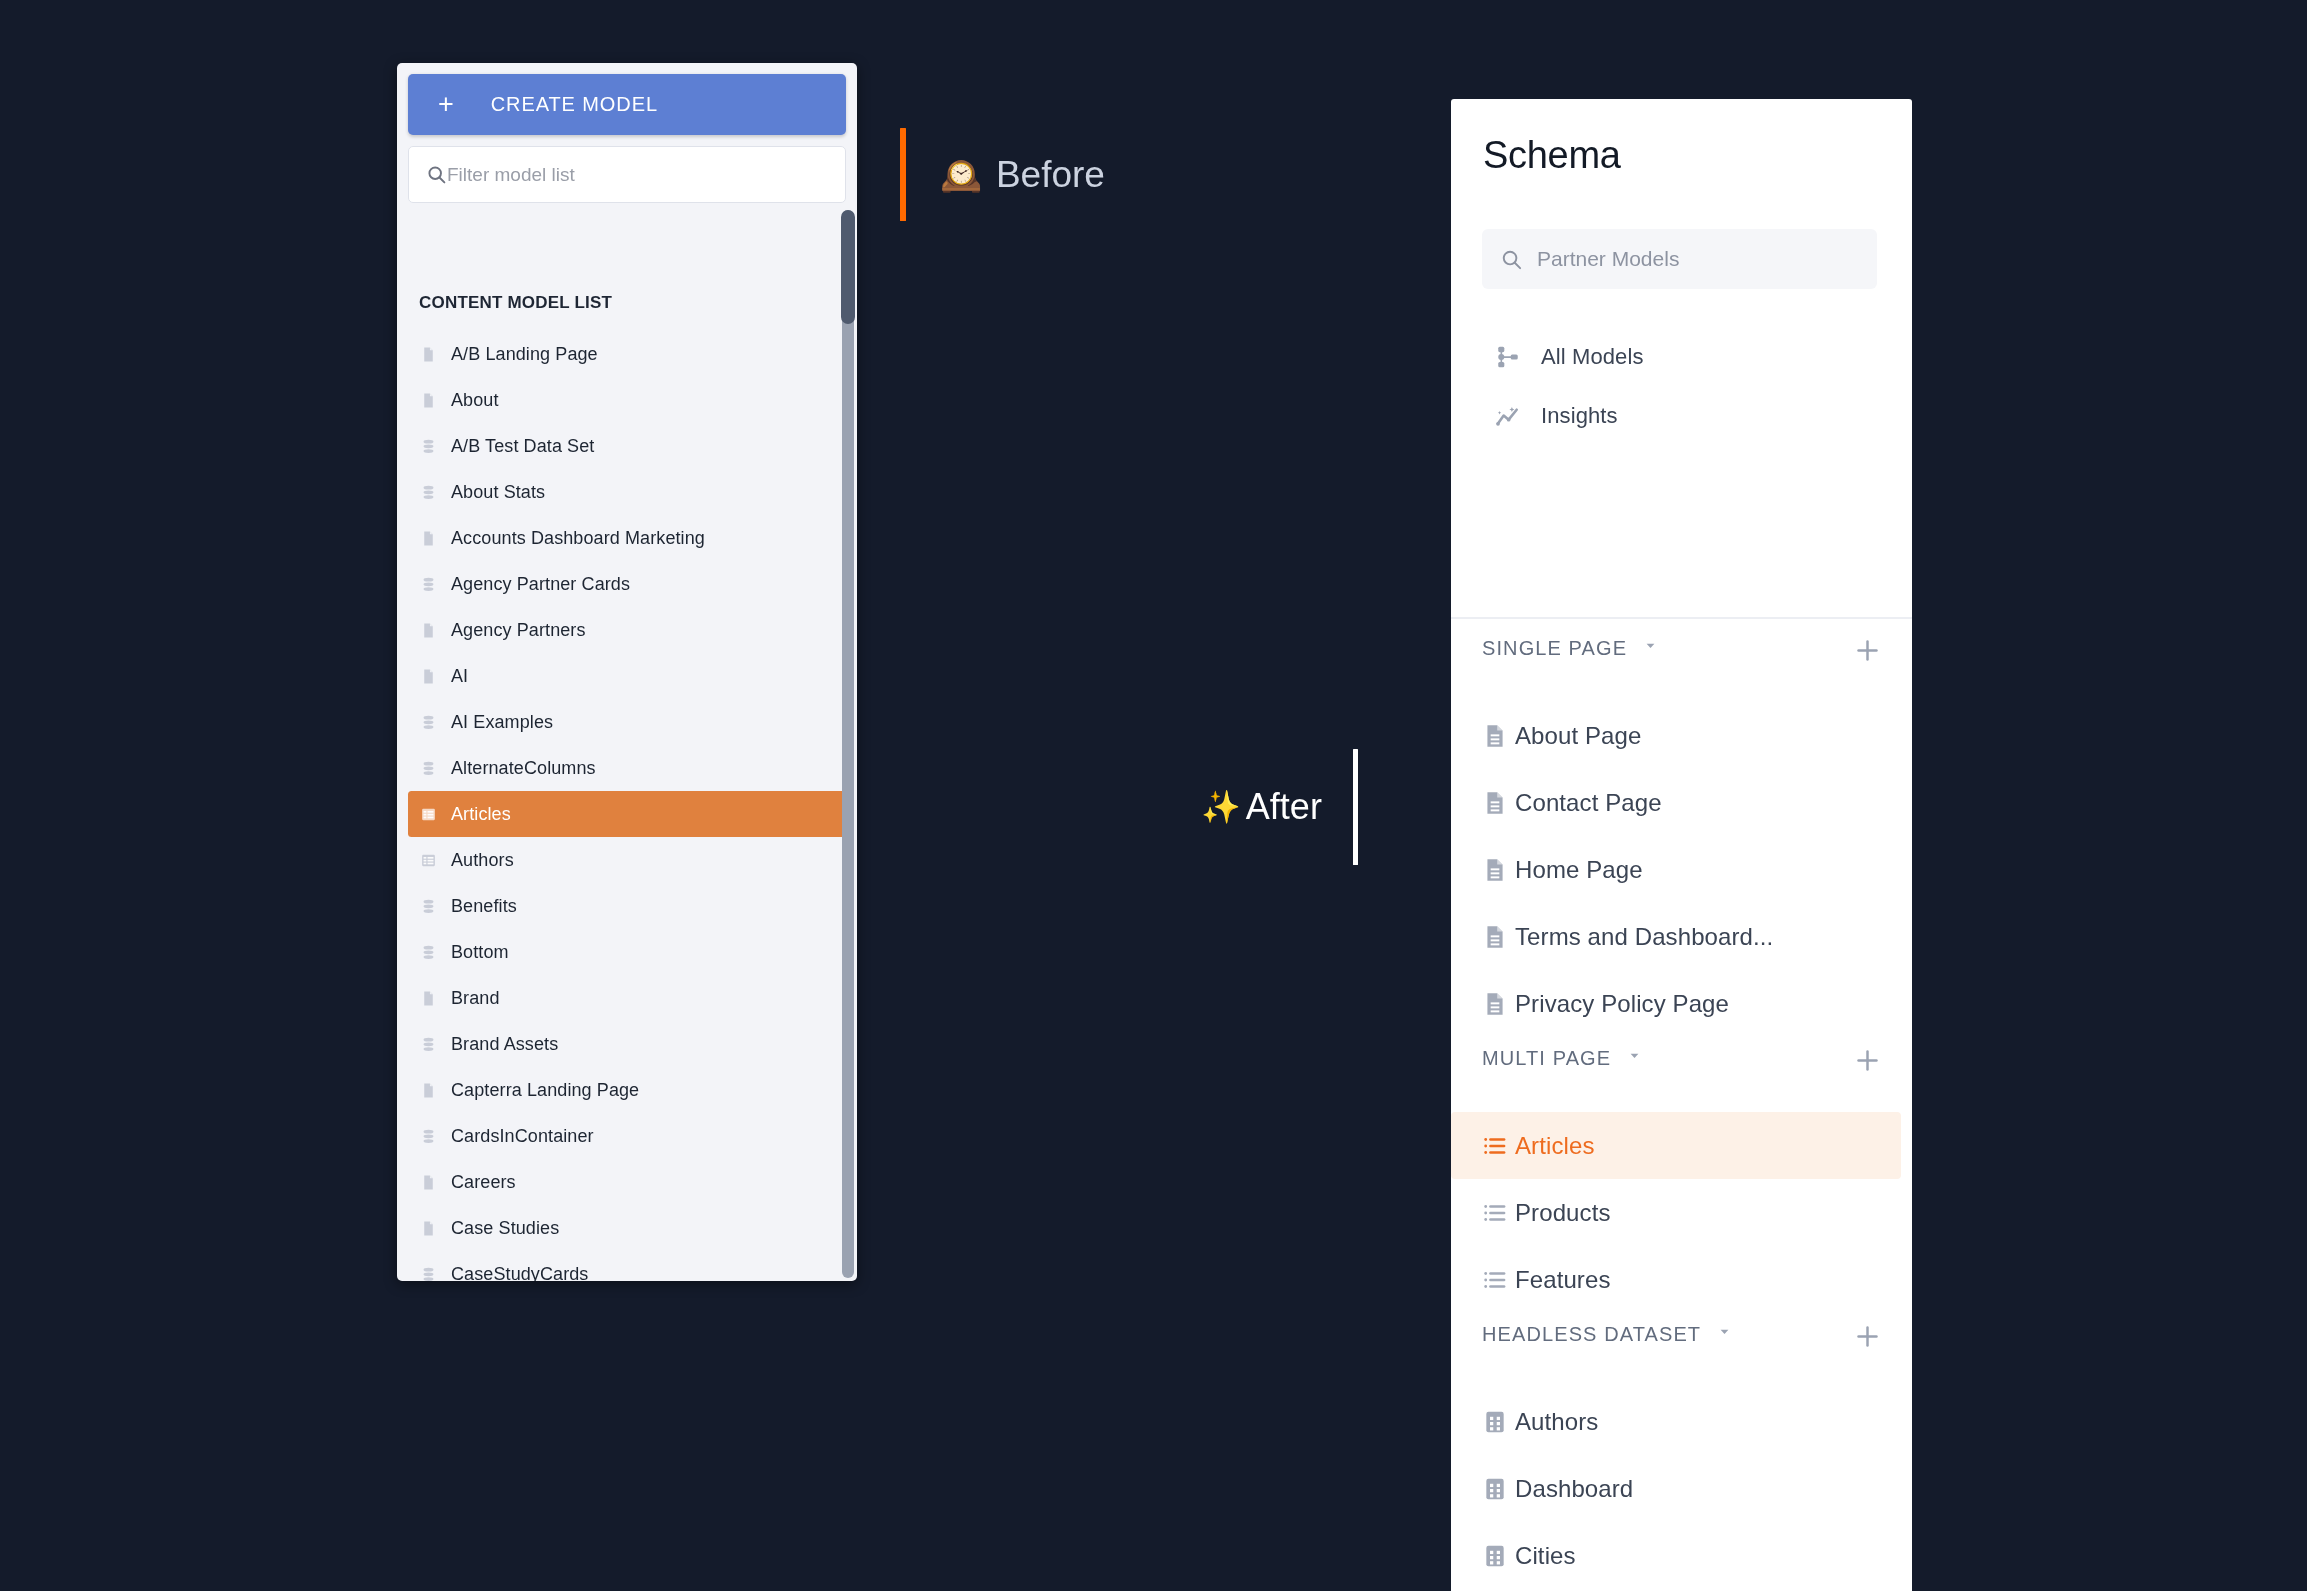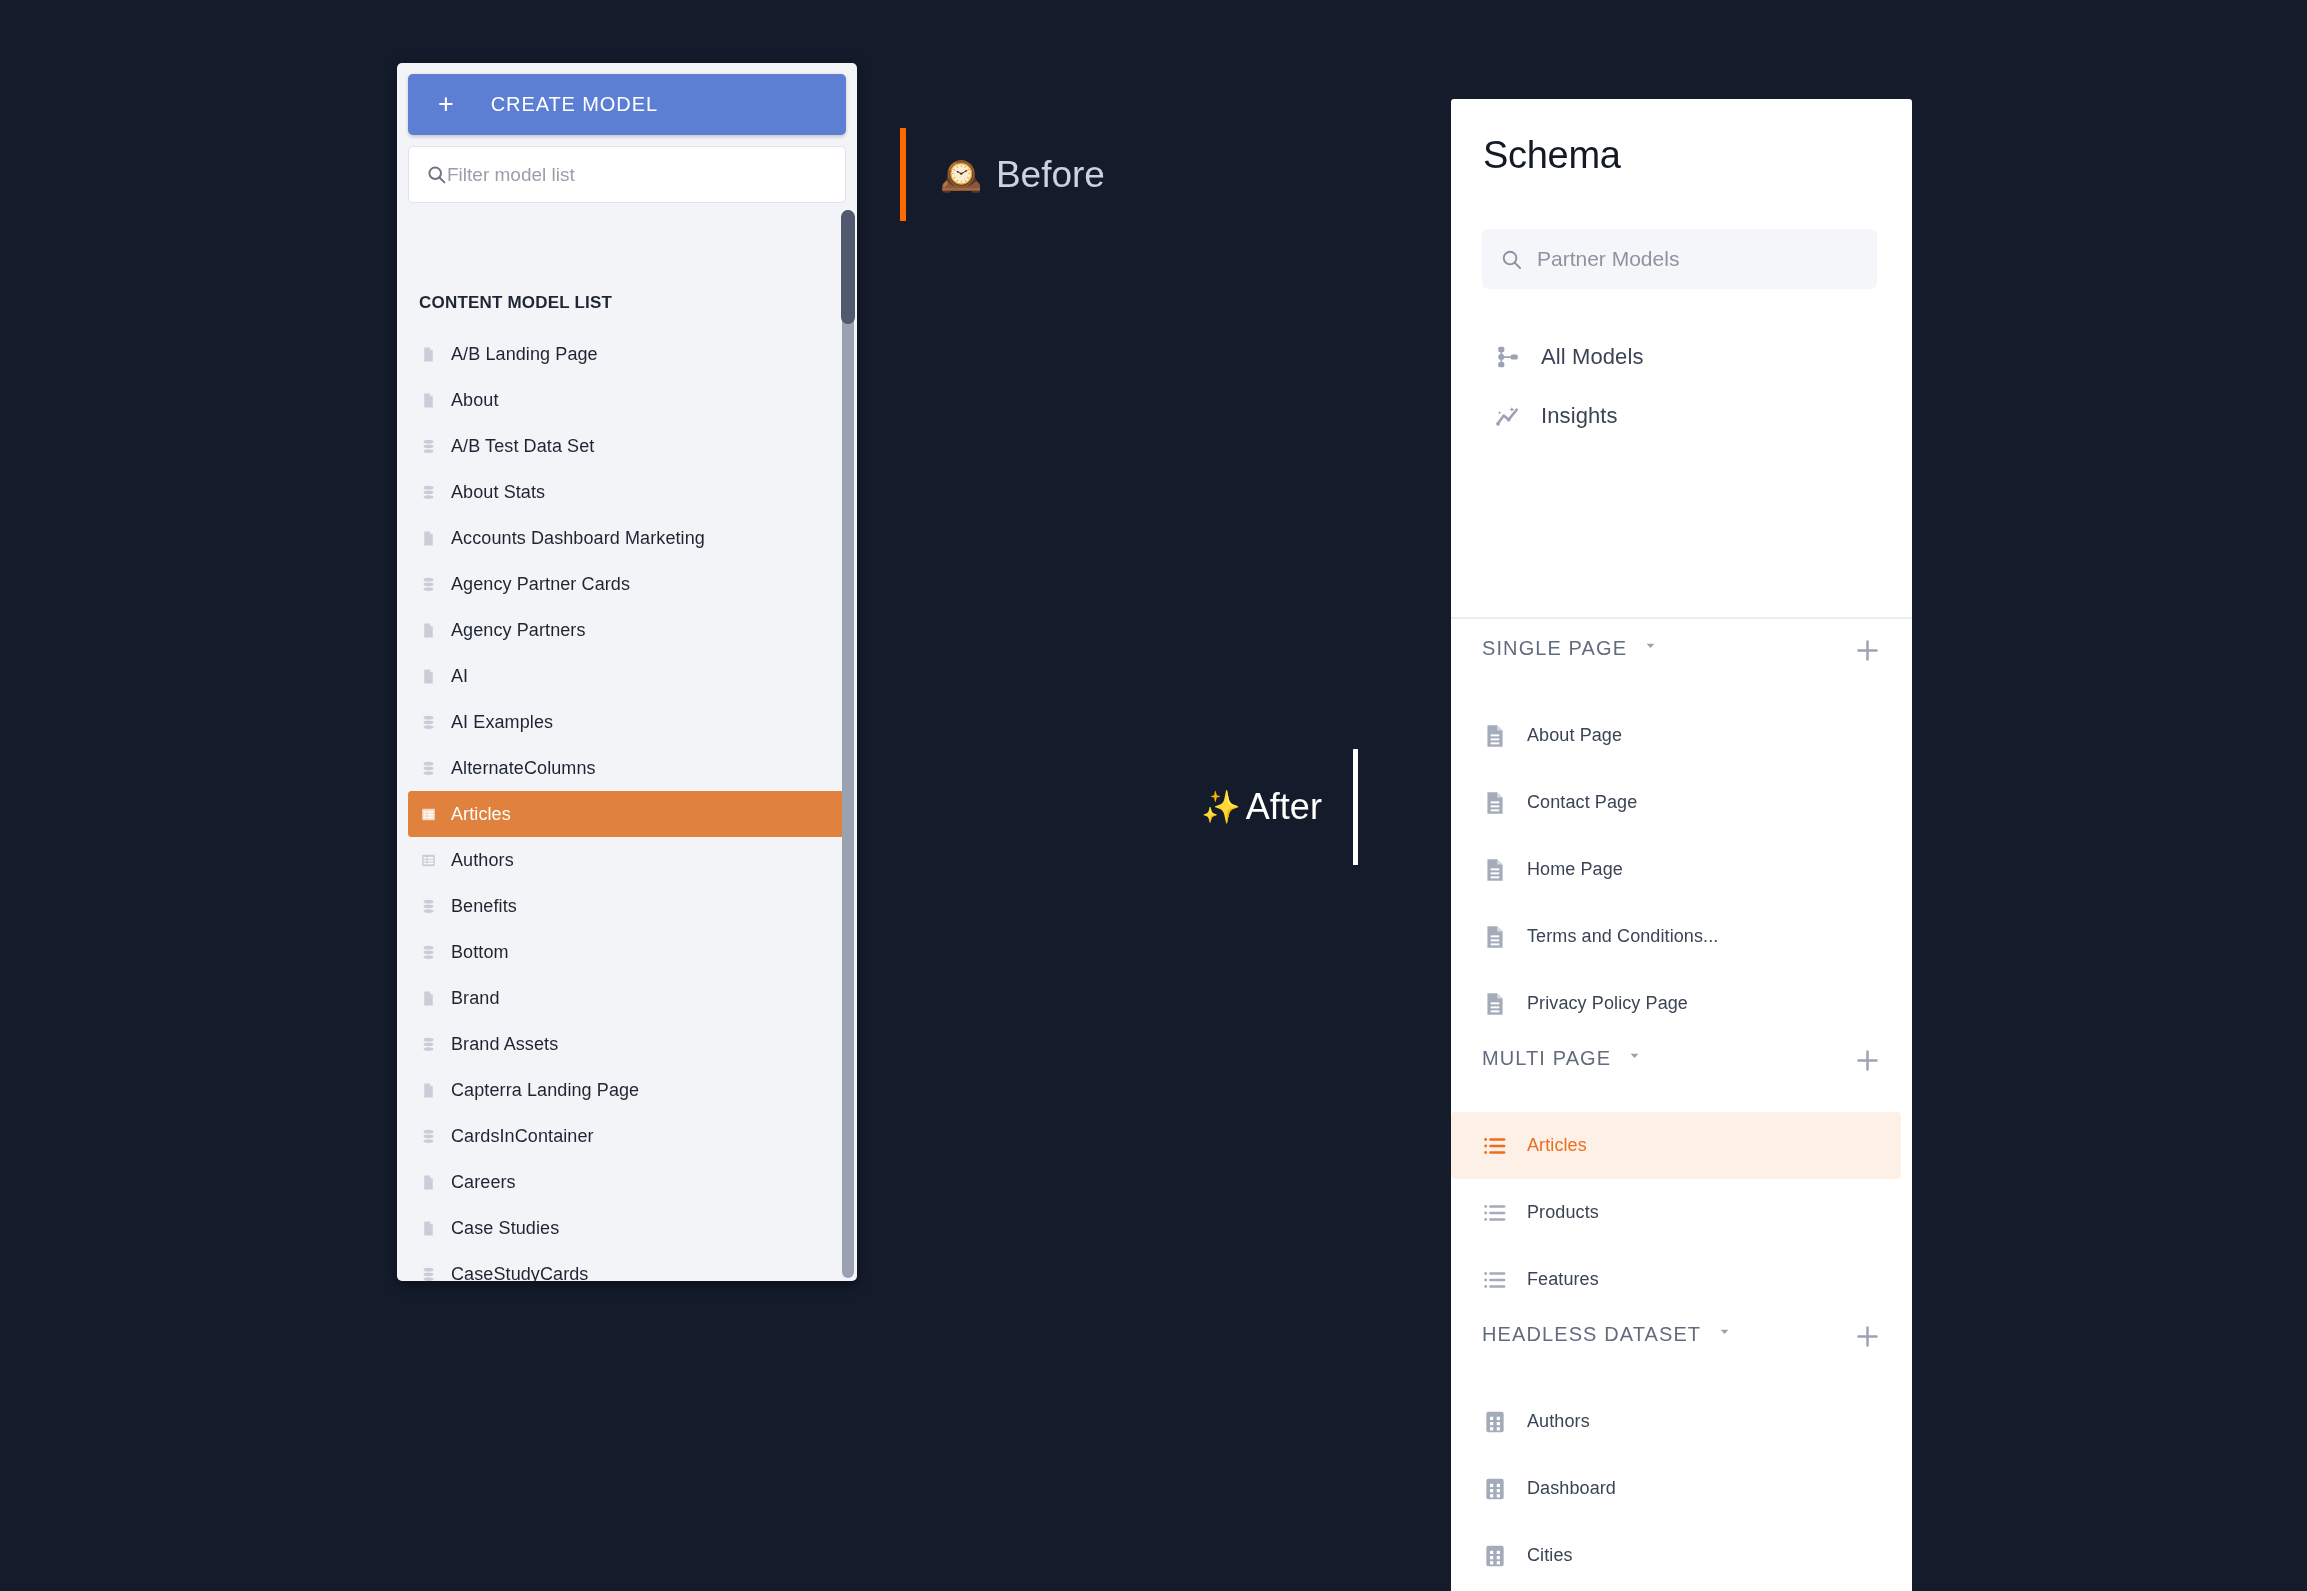--- a/index.html
+++ b/index.html
@@ -186,21 +186,21 @@
     display: flex; align-items: center;
     height: 67px;
     padding-left: 29px;
     margin-left: 0; margin-right: 11px;
     border-radius: 4px;
     cursor: pointer;
   }
   .si-row.active { background: #fdf1e7; }
   .si-row .si-icon { width: 29px; display:flex; align-items:center; justify-content:center; }
   .si-row .si-label {
-    margin-left: 18px; font-size: 18px; color: #3b4454; letter-spacing: 0.1px; white-space: nowrap;
+    margin-left: 6px; font-size: 24px; color: #3b4454; letter-spacing: 0.1px; white-space: nowrap;
   }
   .si-row.active .si-label { color: #ee6c1f; }
   .sec-gap { height: 10px; }
 </style>
 </head>
 <body>
 
 <div id="stage">
 
   <div id="before-panel">
@@ -547,21 +547,21 @@
           <div class="si-row">
             <span class="si-icon">
               <svg width="26" height="26" viewBox="0 0 24 24">
                 <path d="M5 2h9l5 5v15H5z" fill="#a4abb9"></path>
                 <path d="M14 2l5 5h-5z" fill="#ffffff" opacity="0.55"></path>
                 <rect x="8" y="10.5" width="8" height="1.8" fill="#ffffff"></rect>
                 <rect x="8" y="14.2" width="8" height="1.8" fill="#ffffff"></rect>
                 <rect x="8" y="17.9" width="8" height="1.8" fill="#ffffff"></rect>
               </svg>
             </span>
-            <span class="si-label">Terms and Conditions...</span>
+            <span class="si-label">Terms and Dashboard...</span>
           </div>
           <div class="si-row">
             <span class="si-icon">
               <svg width="26" height="26" viewBox="0 0 24 24">
                 <path d="M5 2h9l5 5v15H5z" fill="#a4abb9"></path>
                 <path d="M14 2l5 5h-5z" fill="#ffffff" opacity="0.55"></path>
                 <rect x="8" y="10.5" width="8" height="1.8" fill="#ffffff"></rect>
                 <rect x="8" y="14.2" width="8" height="1.8" fill="#ffffff"></rect>
                 <rect x="8" y="17.9" width="8" height="1.8" fill="#ffffff"></rect>
               </svg>

